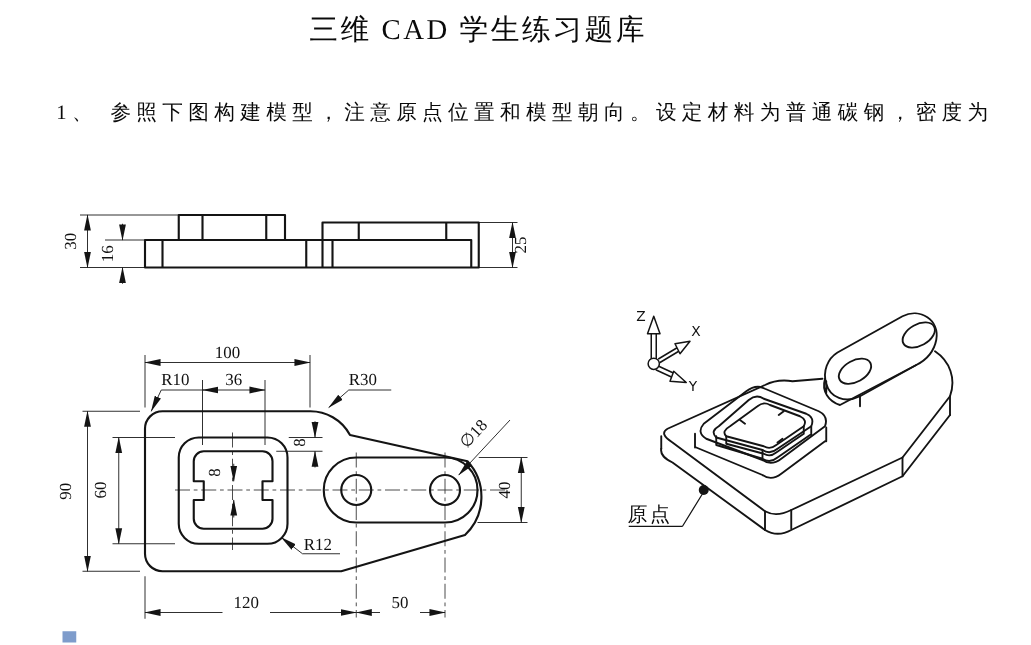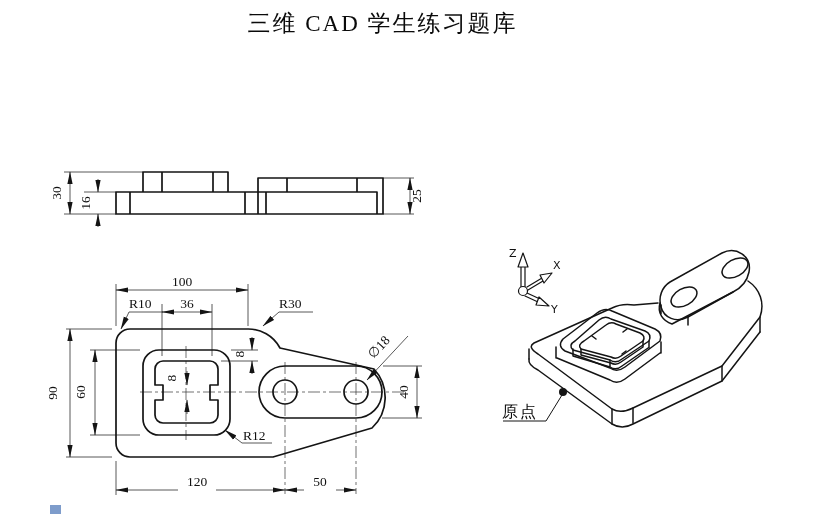--- a/index.html
+++ b/index.html
@@ -36,20 +36,21 @@
   .handle {
     position:absolute; left:50px; top:505px; width:11px; height:9px;
   }
 </style>
 </head>
 <body>
 
 <div class="doc-title">三维 CAD 学生练习题库</div>
 
 <div class="problem">
+  <div class="p-line1"><span class="num">1、</span><span>参照下图构建模型，注意原点位置和模型朝向。设定材料为普通碳钢，密度为</span></div>
 </div>
 
 <svg class="drawing" width="825" height="516" viewBox="0 0 825 516">
   <defs>
     <marker id="arr" viewBox="0 0 12 6" refX="11.5" refY="3" markerWidth="13" markerHeight="6.5" orient="auto-start-reverse" markerUnits="userSpaceOnUse">
       <path d="M12,3 L0,0.5 L0,5.5 Z" fill="#141414"></path>
     </marker>
   </defs>
 
   <g>

